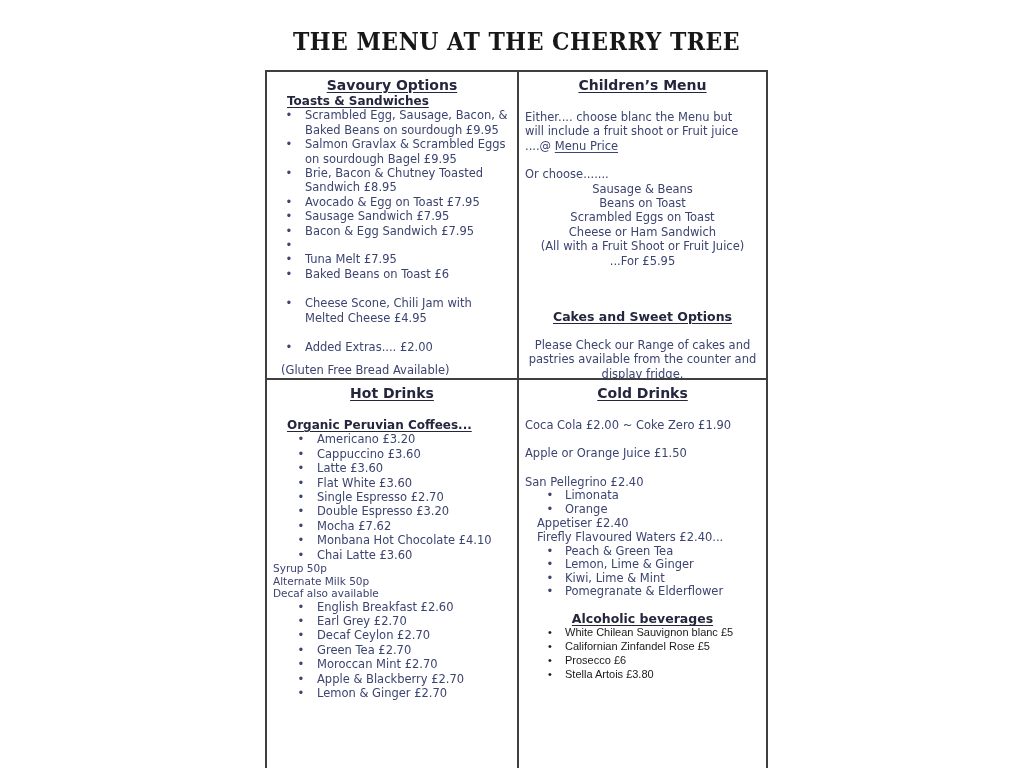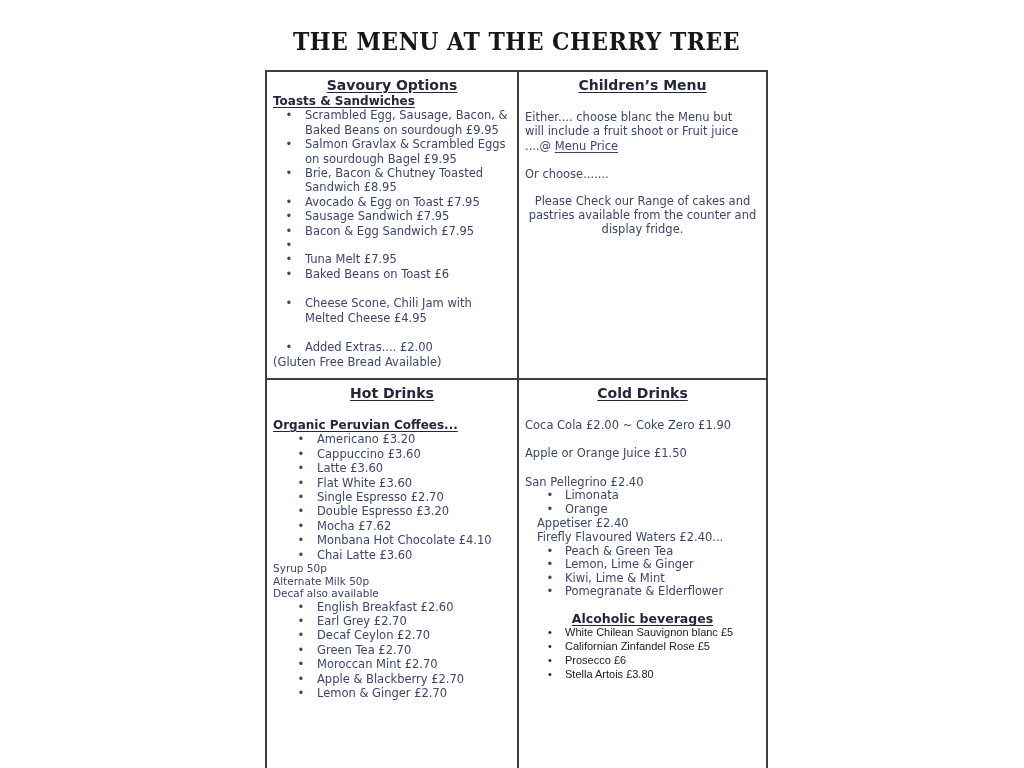--- a/index.html
+++ b/index.html
@@ -20,31 +20,31 @@
   }
   .cell-tl{border-right:2px solid #3f3f3f;border-bottom:2px solid #3f3f3f;}
   .cell-tr{border-bottom:2px solid #3f3f3f;}
   .cell-bl{border-right:2px solid #3f3f3f;}
   .sec-heading{
     text-align:center;font-weight:bold;font-size:14px;line-height:18px;
     color:#23263d;text-decoration:underline;text-underline-offset:2px;
   }
   .sub-heading{
     font-weight:bold;font-size:12px;color:#23263d;
-    text-decoration:underline;text-underline-offset:2px;
+    text-decoration:underline;text-underline-offset:2px;margin-left:14px;
   }
   ul.mlist{margin:0;padding:0;list-style:none;}
   li.mi{display:flex;align-items:flex-start;}
   li.mi .b{flex:0 0 12px;margin-left:10px;margin-right:10px;text-align:center;}
   .indent2 li.mi .b{margin-left:22px;}
   .indent3 li.mi .b{margin-left:20px;flex-basis:10px;}
   .gap-item{margin-top:15px;}
   .notes{font-size:10.5px;line-height:12.5px;}
   .center-block{text-align:center;}
-  .plain-line{margin:0;}
+  .plain-line{margin:8px;}
   .mt14{margin-top:14px;}
   .mt12{margin-top:12px;}
   .mt16{margin-top:16px;}
   .mt40{margin-top:40px;}
   .subitems{font-size:11.5px;line-height:13.4px;}
   .indented-line{padding-left:12px;}
   .alcohol{font-family:"Liberation Sans",sans-serif;color:#1a1a1a;font-size:11px;line-height:13.8px;}
   .alcohol .sub-heading2{
     font-family:"DejaVu Sans",sans-serif;font-weight:bold;font-size:12.5px;color:#23263d;
     text-decoration:underline;text-underline-offset:2px;text-align:center;
@@ -110,20 +110,29 @@
   </div>
 
   <div class="cell cell-tr">
     <div class="sec-heading">Children’s Menu</div>
     <div class="mt16">
       <div>Either.... choose blanc the Menu but</div>
       <div>will include a fruit shoot or Fruit juice</div>
       <div><span>....@ </span><span class="ul-inline">Menu Price</span></div>
     </div>
     <div class="mt14">Or choose.......</div>
+    <div class="center-block">
+      <div>Sausage &amp; Beans</div>
+      <div>Beans on Toast</div>
+      <div>Scrambled Eggs on Toast</div>
+      <div>Cheese or Ham Sandwich</div>
+      <div>(All with a Fruit Shoot or Fruit Juice)</div>
+      <div>...For £5.95</div>
+    </div>
+    <div class="sec-heading mt40" style="font-size:12.5px;">Cakes and Sweet Options</div>
     <div class="center-block mt12">Please Check our Range of cakes and pastries available from the counter and display fridge.</div>
   </div>
 
   <div class="cell cell-bl">
     <div class="sec-heading">Hot Drinks</div>
     <div class="sub-heading mt16">Organic Peruvian Coffees...</div>
     <ul class="mlist indent2">
       <li class="mi">
           <span class="b">•</span>
           <span>Americano £3.20</span>

